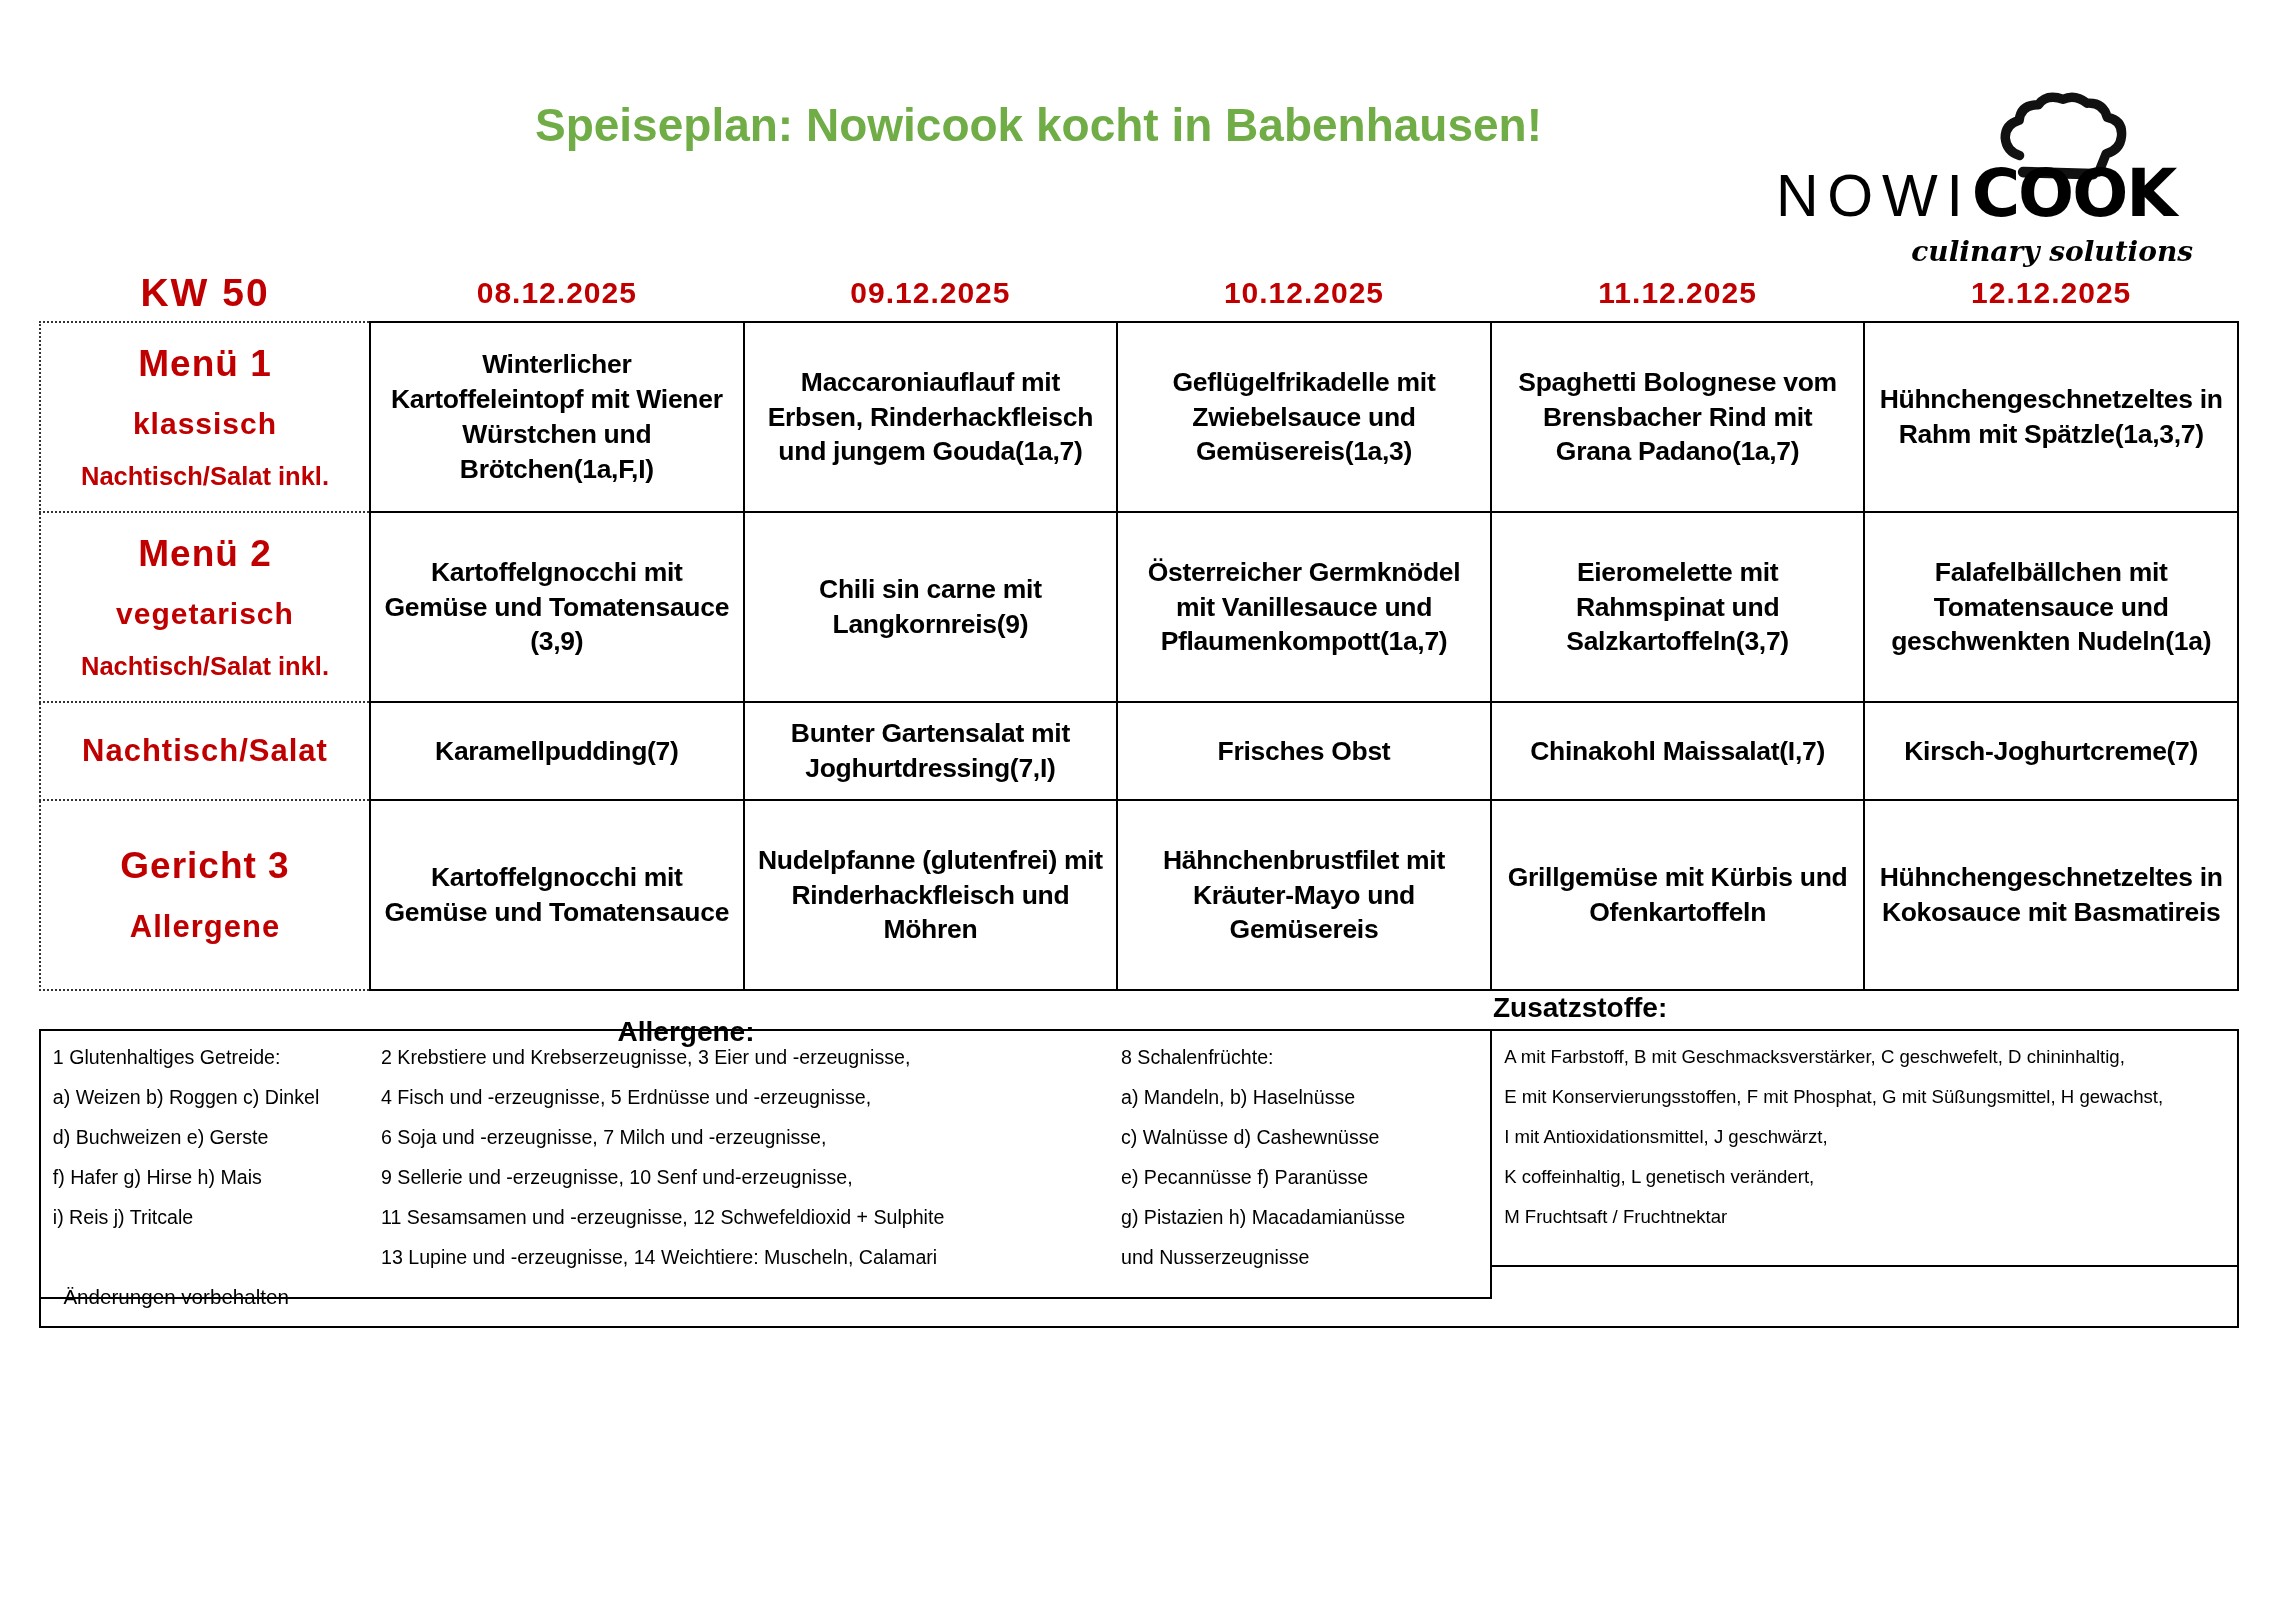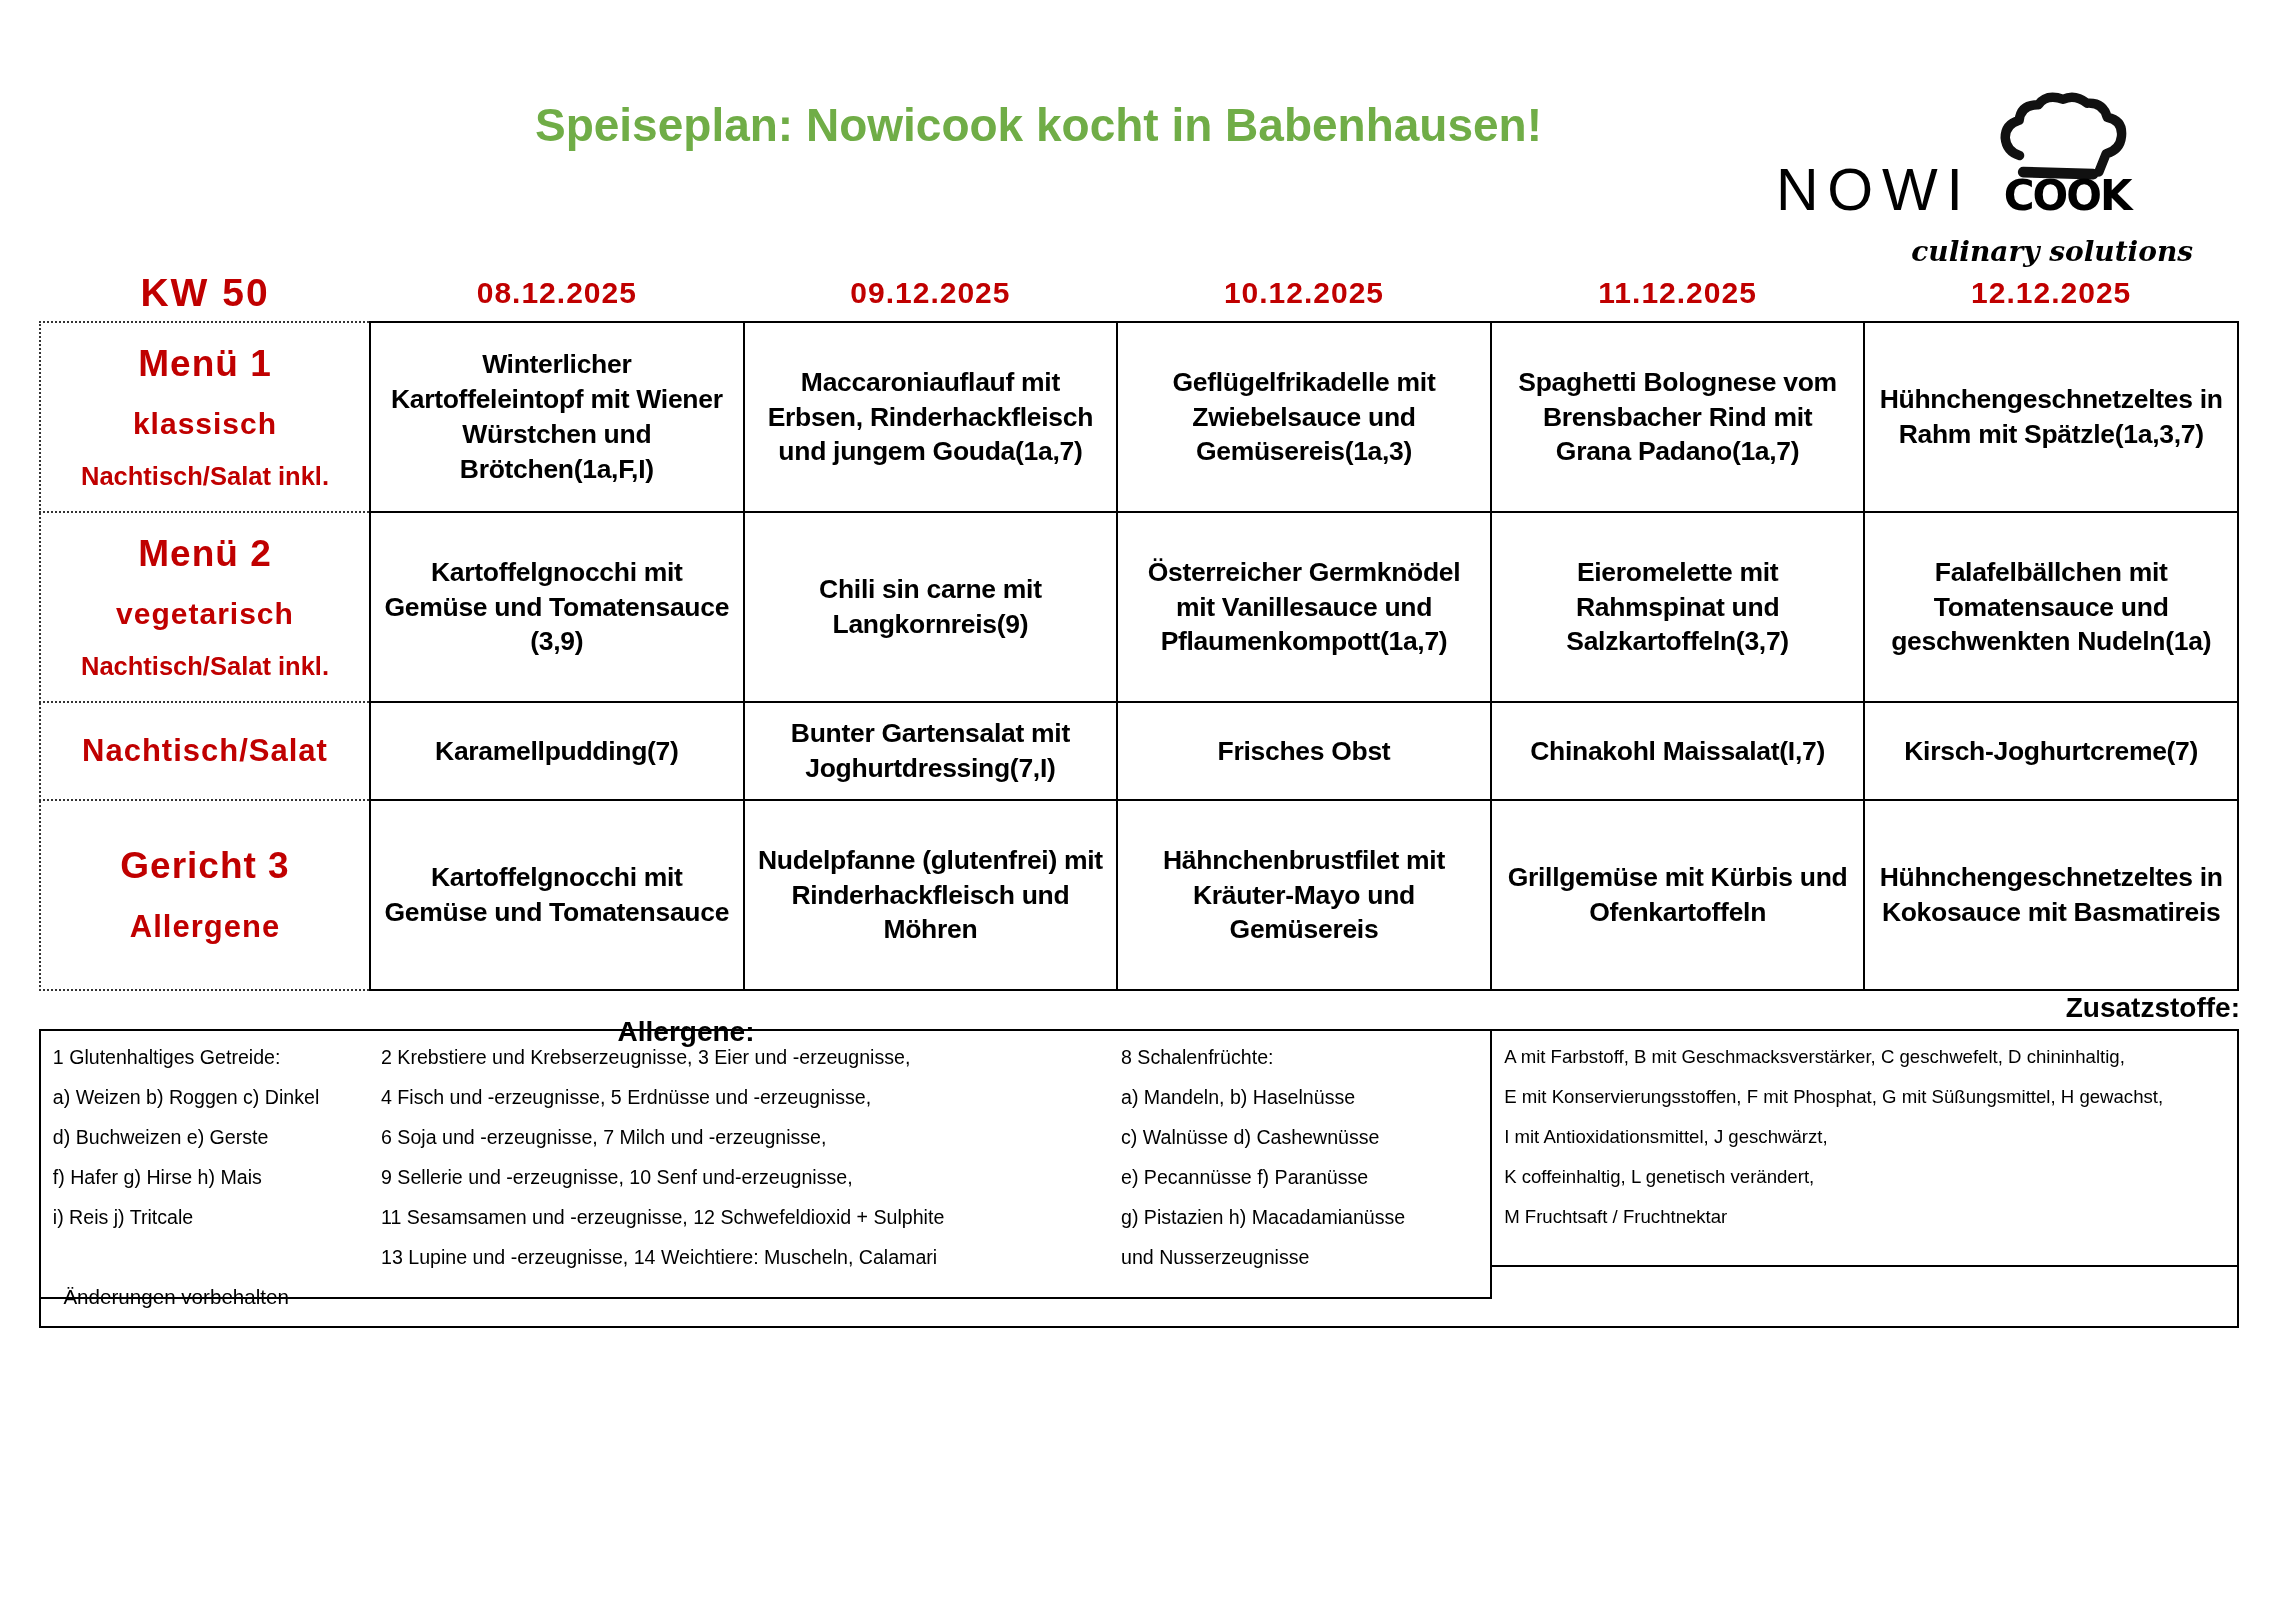--- a/index.html
+++ b/index.html
@@ -18,21 +18,21 @@
     margin:0;text-align:center;
     font-size:46px;font-weight:bold;color:#70ad47;
     letter-spacing:0px;
   }
 
   
   .logo{position:absolute;top:90px;left:1772px;width:431px;height:186px;}
   .logo-hat{position:absolute;left:192px;top:0px;width:196px;height:94px;transform:rotate(6deg);}
   .logo-word{position:absolute;left:3.9px;top:71px;white-space:nowrap;line-height:1;}
   .nowi{font-family:"Liberation Sans",sans-serif;font-weight:400;font-size:59px;letter-spacing:8.8px;color:#000;}
-  .cook{font-family:"DejaVu Sans",sans-serif;font-weight:bold;font-size:42px;letter-spacing:-2px;color:#000;margin-left:32px;}
+  .cook{font-family:"DejaVu Sans",sans-serif;font-weight:bold;font-size:66px;letter-spacing:-2px;color:#000;}
   .logo-tagline{
     position:absolute;top:145px;left:127px;width:294px;text-align:right;
     font-family:"DejaVu Serif",serif;font-style:italic;font-weight:bold;font-size:28px;color:#000;
   }
 
   
   table.menu-table{
     position:absolute;left:39px;top:265px;width:2200px;
     border-collapse:collapse;table-layout:fixed;
   }
@@ -54,21 +54,21 @@
   }
   .rl-stack{display:flex;flex-direction:column;gap:21.6px;align-items:center;justify-content:center;}
   .rl-title{font-size:37px;font-weight:bold;letter-spacing:1px;}
   .rl-sub{font-size:30px;font-weight:bold;letter-spacing:1px;}
   .rl-note{font-size:25.5px;font-weight:bold;}
   .rl-title3{font-size:31px;font-weight:bold;letter-spacing:1px;}
 
   
   .heads{position:absolute;top:992px;left:39px;width:2200px;height:37px;}
   .head-allergene{position:absolute;left:0;top:0;width:1294px;text-align:center;font-size:28px;font-weight:bold;margin-top:24px;}
-  .head-zusatz{position:absolute;left:1454px;top:0;width:747px;text-align:right;font-size:28px;font-weight:bold;}
+  .head-zusatz{position:absolute;left:1454px;top:0;width:747px;text-align:left;font-size:28px;font-weight:bold;}
 
   
   .info-row{position:absolute;top:1029px;left:39px;width:2200px;height:238px;display:flex;}
   .allergen-box{box-sizing:border-box;width:1454px;height:270px;border:2.9px solid #000;position:relative;text-decoration:underline;}
   .zusatz-box{box-sizing:border-box;width:747px;height:238px;border:2.9px solid #000;border-left:none;position:relative;padding:5.9px 0 0 11.8px;}
   .acol{position:absolute;top:5.9px;}
   .acol1{left:11.8px;}
   .acol2{left:340px;}
   .acol3{left:1080px;}
   .info-line{font-size:19.6px;line-height:40px;white-space:nowrap;}

